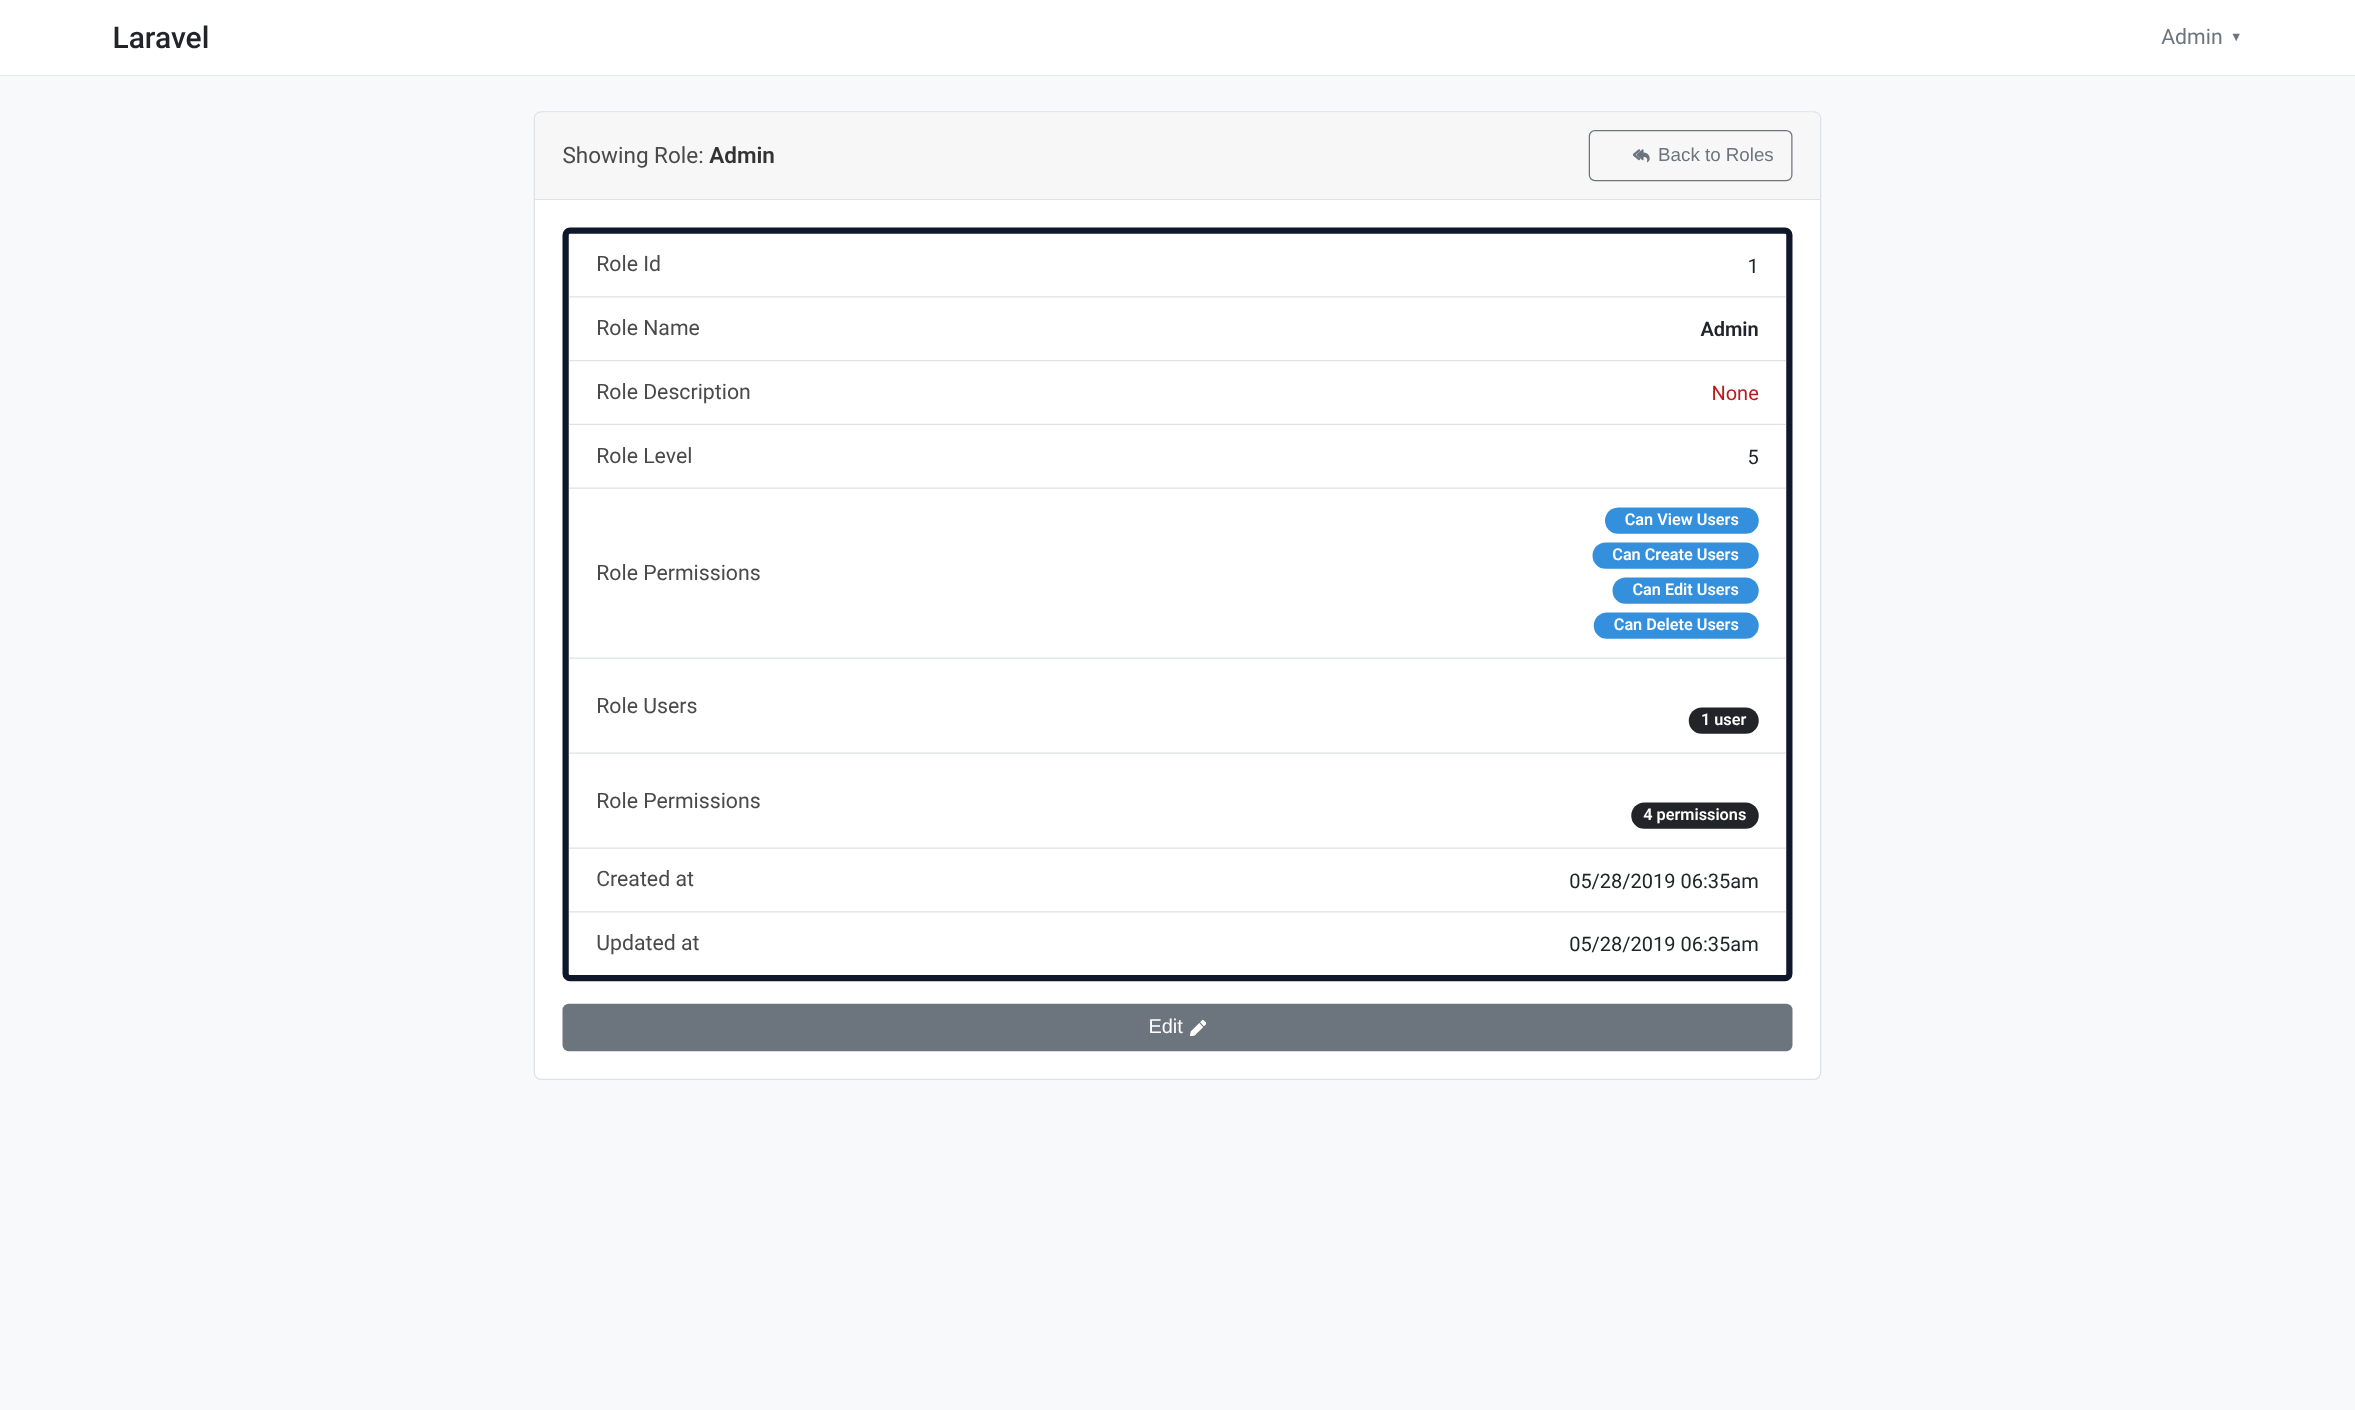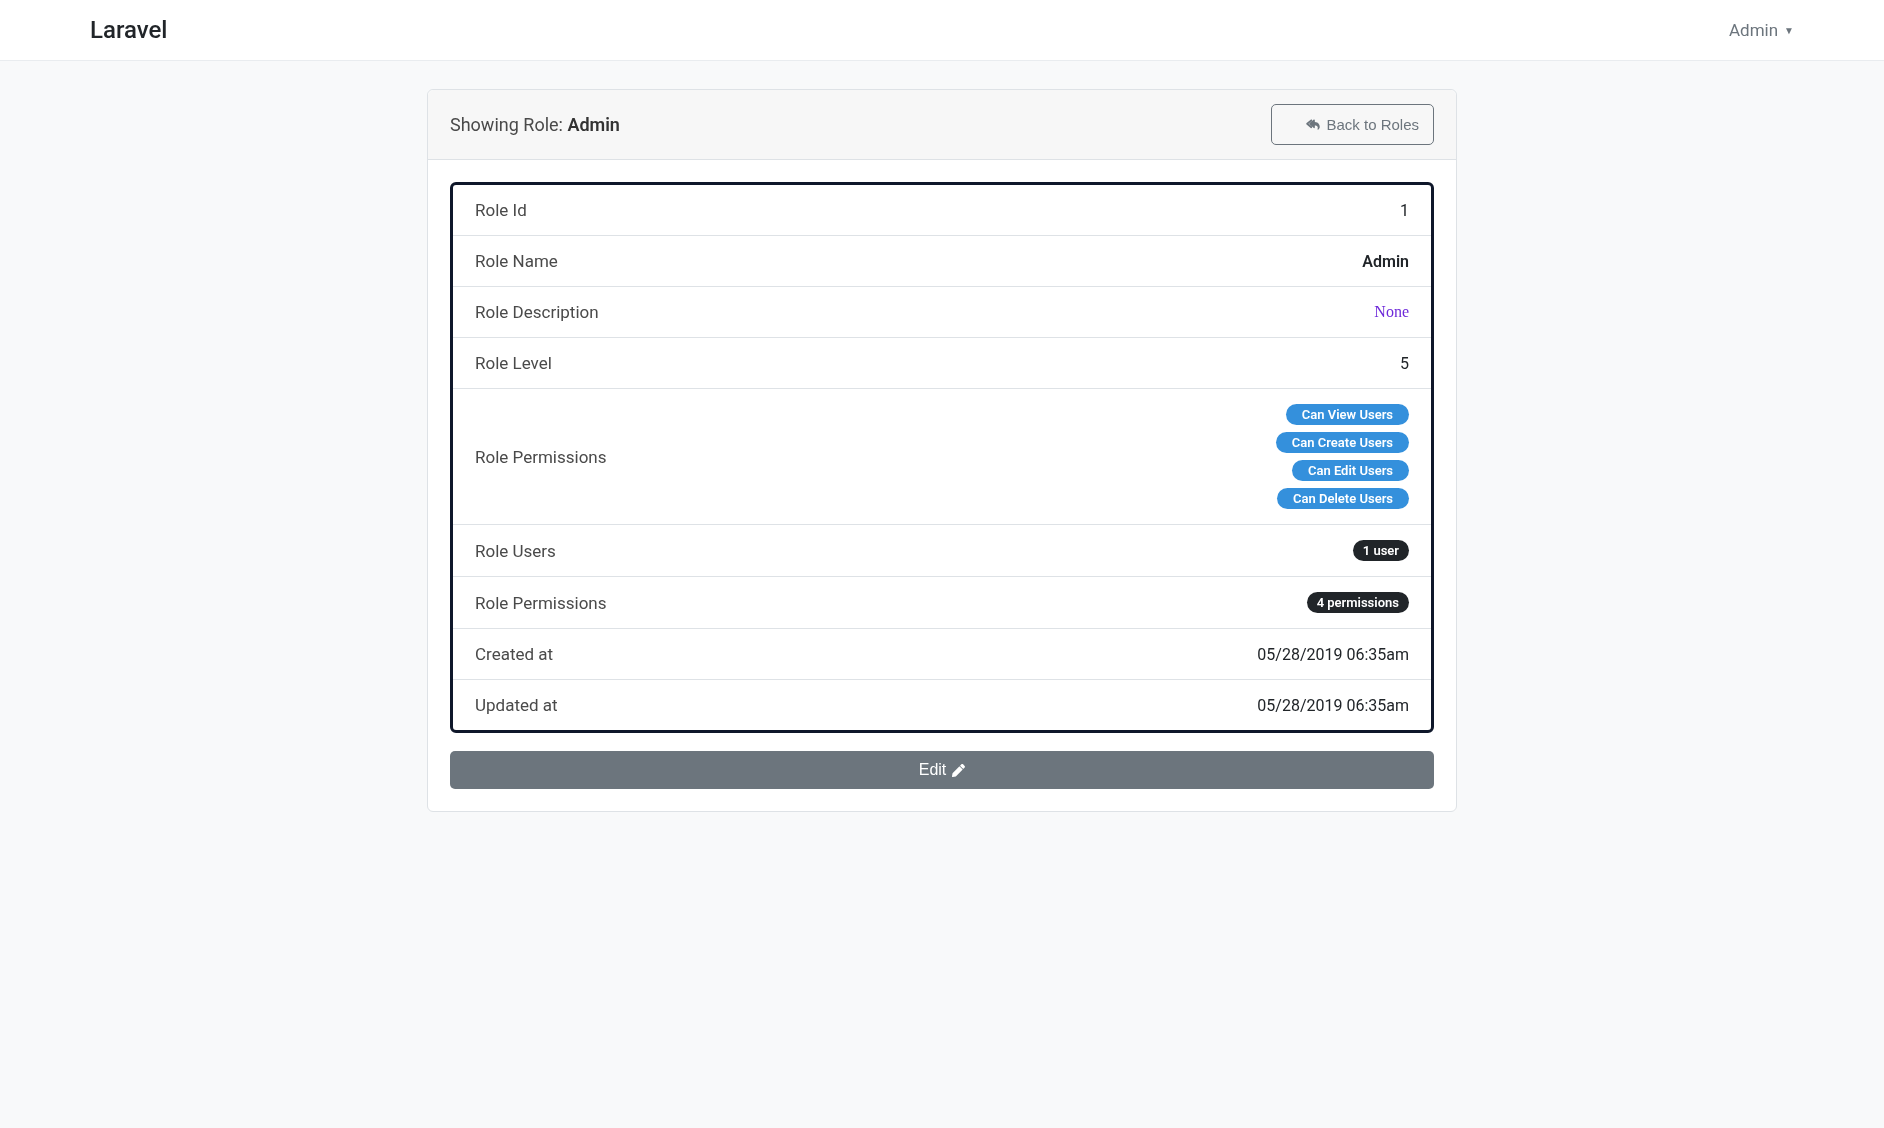--- a/index.html
+++ b/index.html
@@ -73,21 +73,21 @@
       background: transparent;
       padding: 11px 14px;
       border-radius: 5px;
       font-size: 15px;
       cursor: pointer;
     }
     .card-body {
       padding: 22px;
     }
     .list-group {
-      border: 3px solid #0f172a;
+      border: 5px solid #0f172a;
       border-radius: 6px;
       overflow: hidden;
     }
     .list-item {
       display: flex;
       justify-content: space-between;
       align-items: center;
       padding: 15px 22px;
       border-bottom: 1px solid #dee2e6;
     }
@@ -99,22 +99,21 @@
       color: #4a4a4a;
     }
     .list-value {
       font-size: 16px;
       color: #212529;
     }
     .list-value.bold {
       font-weight: 600;
     }
     .list-value.muted {
-      color: #6d28d9;
-      font-family: Liberation Serif, serif;
+      color: #b91c1c;
     }
     .perm-col {
       display: flex;
       flex-direction: column;
       align-items: flex-end;
       gap: 7px;
     }
     .badge-primary {
       background: #3490dc;
       color: #fff;
@@ -123,20 +122,21 @@
       font-size: 13px;
       font-weight: 600;
     }
     .badge-dark {
       background: #212529;
       color: #fff;
       padding: 3px 10px;
       border-radius: 11px;
       font-size: 13px;
       font-weight: 600;
+      margin-top: 24px;
     }
     .btn-row {
       display: flex;
       gap: 8px;
       margin-top: 18px;
     }
     .btn {
       flex: 1;
       padding: 10px 0;
       border: none;

